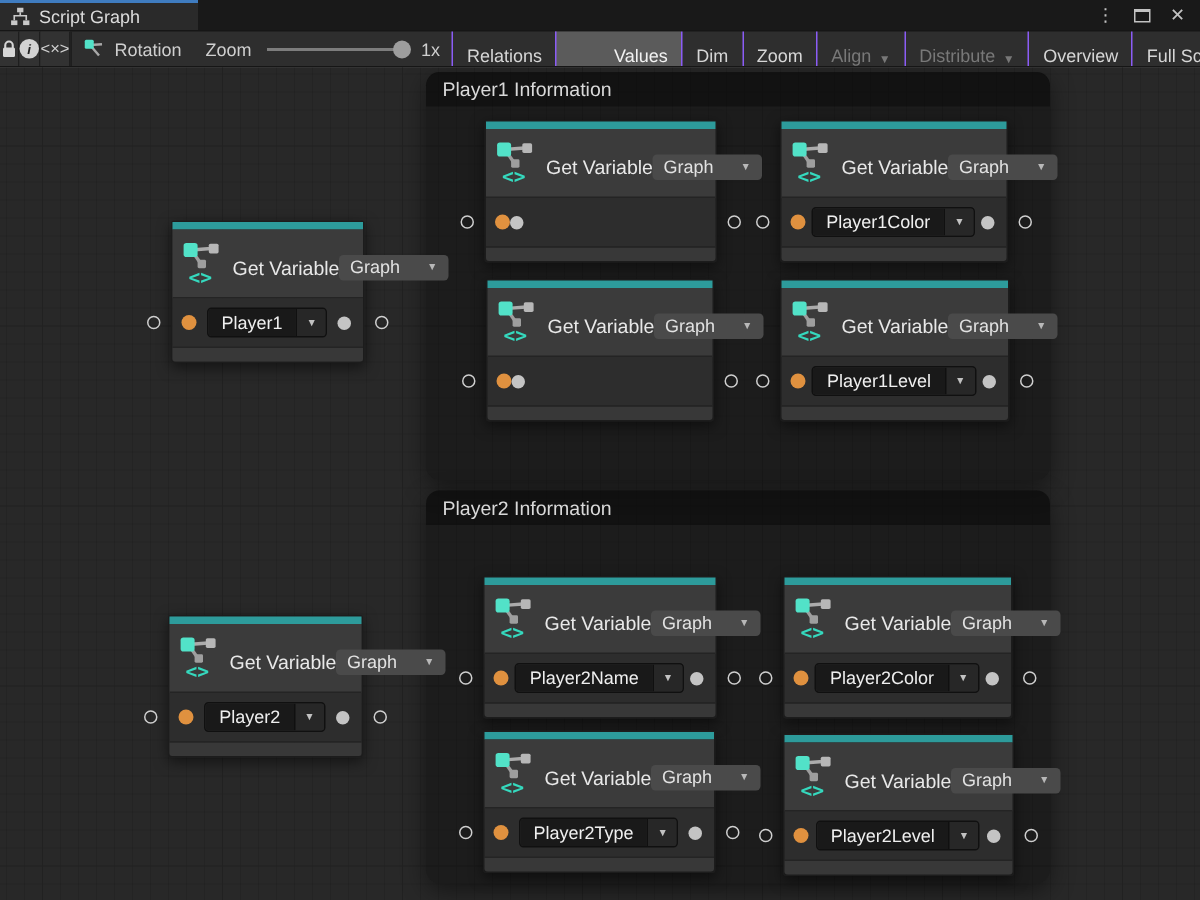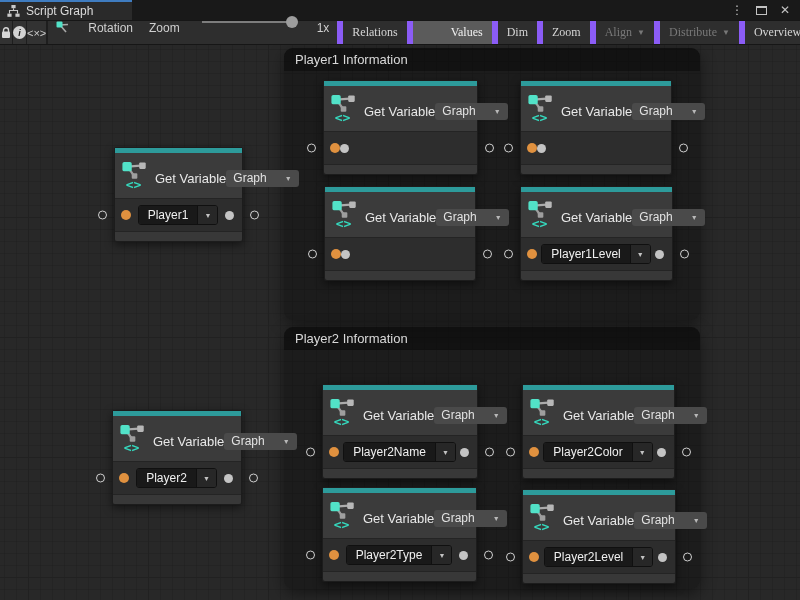--- a/index.html
+++ b/index.html
@@ -21,30 +21,30 @@
 
   
   #toolbar { position:absolute; top:20px; left:0; width:800px; height:25px;
     background:#2e2e2e; border-top:1px solid #161616; border-bottom:1px solid #161616;
     display:flex; align-items:stretch; color:#cfcfcf; font-size:12px; }
   .tb-btn { display:flex; align-items:center; justify-content:center;
     border-right:1px solid #1e1e1e; background:#323232; }
   .tb-btn.icon-btn { padding:0; }
   #lock-btn { width:28px; } #info-btn { width:30px; } #code-btn { width:85px; color:#cfcfcf; font-size:11px; }
   .tb-gap { width:8px; background:#242424; border-right:1px solid #1e1e1e; }
-  .tb-label-zone { display:flex; align-items:flex-start; gap:18px; padding:0 8px; }
+  .tb-label-zone { display:flex; align-items:center; gap:6px; padding:0 8px; }
   .info-circle { width:13px; height:13px; border-radius:50%; background:#d2d2d2;
     color:#222; font-size:9px; font-weight:bold; display:flex; align-items:center;
     justify-content:center; font-style:italic; }
   .zoom-track { position:relative; width:93px; height:2px; background:#7d7d7d; margin:0 4px; }
   .zoom-handle { position:absolute; right:-3px; top:50%; transform:translateY(-50%);
     width:12px; height:12px; border-radius:50%; background:#9d9d9d; }
   #toolbar-right { margin-left:auto; display:flex; align-items:stretch; }
-  .tr-btn { display:flex; align-items:center; padding:0 9px; border-left:6px solid #8b5cf6;
-    color:#d6d6d6; white-space:nowrap;font-family:Liberation Serif, serif; }
+  .tr-btn { display:flex; align-items:flex-end; padding:0 9px; border-left:1px solid #8b5cf6;
+    color:#d6d6d6; white-space:nowrap; }
   .tr-btn.active { background:#5b5b5b; color:#f2f2f2;padding-left:38px; }
   .tr-btn.disabled { color:#787878; }
   .dd-arrow { font-size:8px; margin-left:5px; color:inherit; }
 
   
   #canvas { position:absolute; top:45px; left:0; width:800px; height:555px;
     background-color:#282828;
     background-image:
       linear-gradient(#212121 1px, transparent 1px),
       linear-gradient(90deg, #212121 1px, transparent 1px),
@@ -251,20 +251,24 @@
         <div class="node-title">Get Variable</div>
         <div class="kind-pill">
           <span class="kind-label">Graph</span>
           <span class="pill-arrow">▼</span>
         </div>
       </div>
     </div>
     <div class="node-body">
       <span class="ring left"></span>
       <span class="dot orange"></span>
+      <div class="var-dd">
+        <span class="var-name">Player1Color</span>
+        <span class="var-arrow">▼</span>
+      </div>
       <span class="dot gray"></span>
       <span class="ring right"></span>
     </div>
     <div class="node-footer"></div>
   </div>
       <div class="node" style="left: 324px; top: 141px; width: 152px;">
     <div class="node-teal"></div>
     <div class="node-header">
       <svg class="node-icon" width="28" height="31" viewBox="0 0 30 33">
         <line x1="7" y1="7" x2="21" y2="6" stroke="#ababab" stroke-width="2.4"></line>

